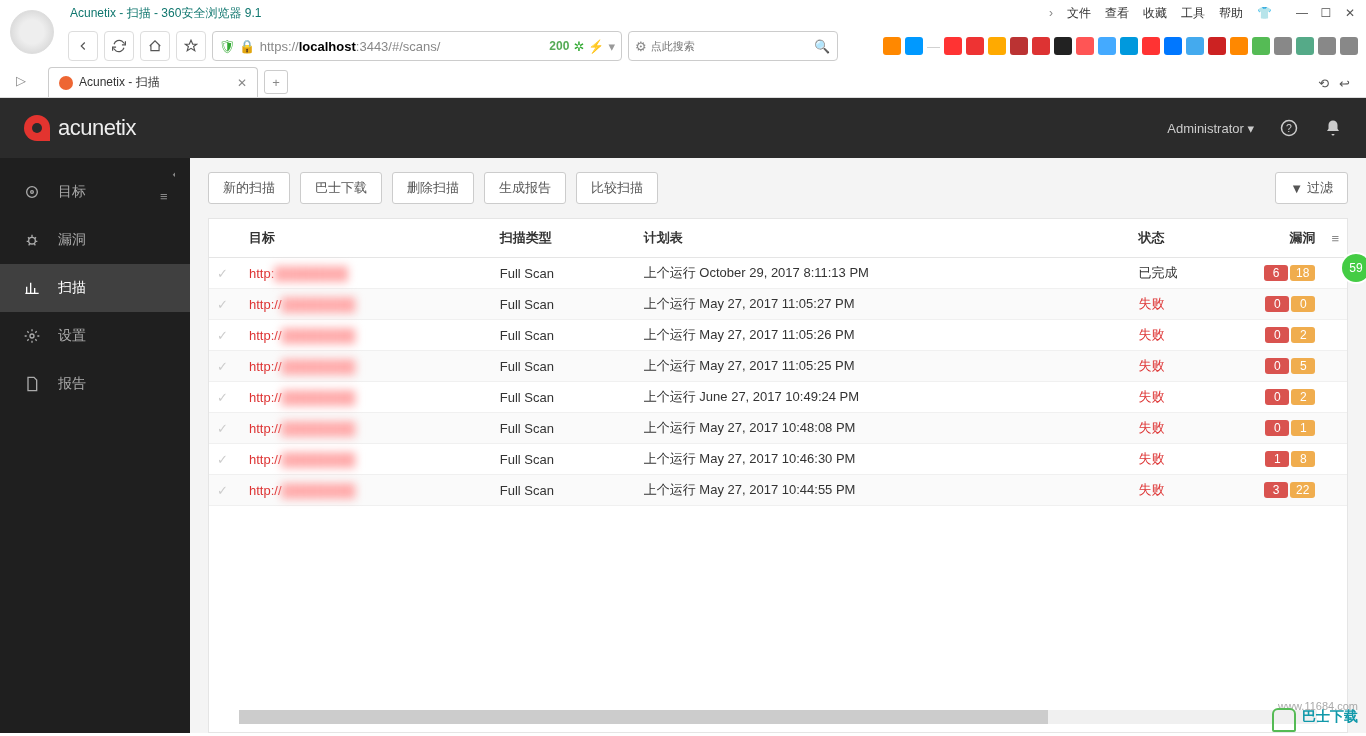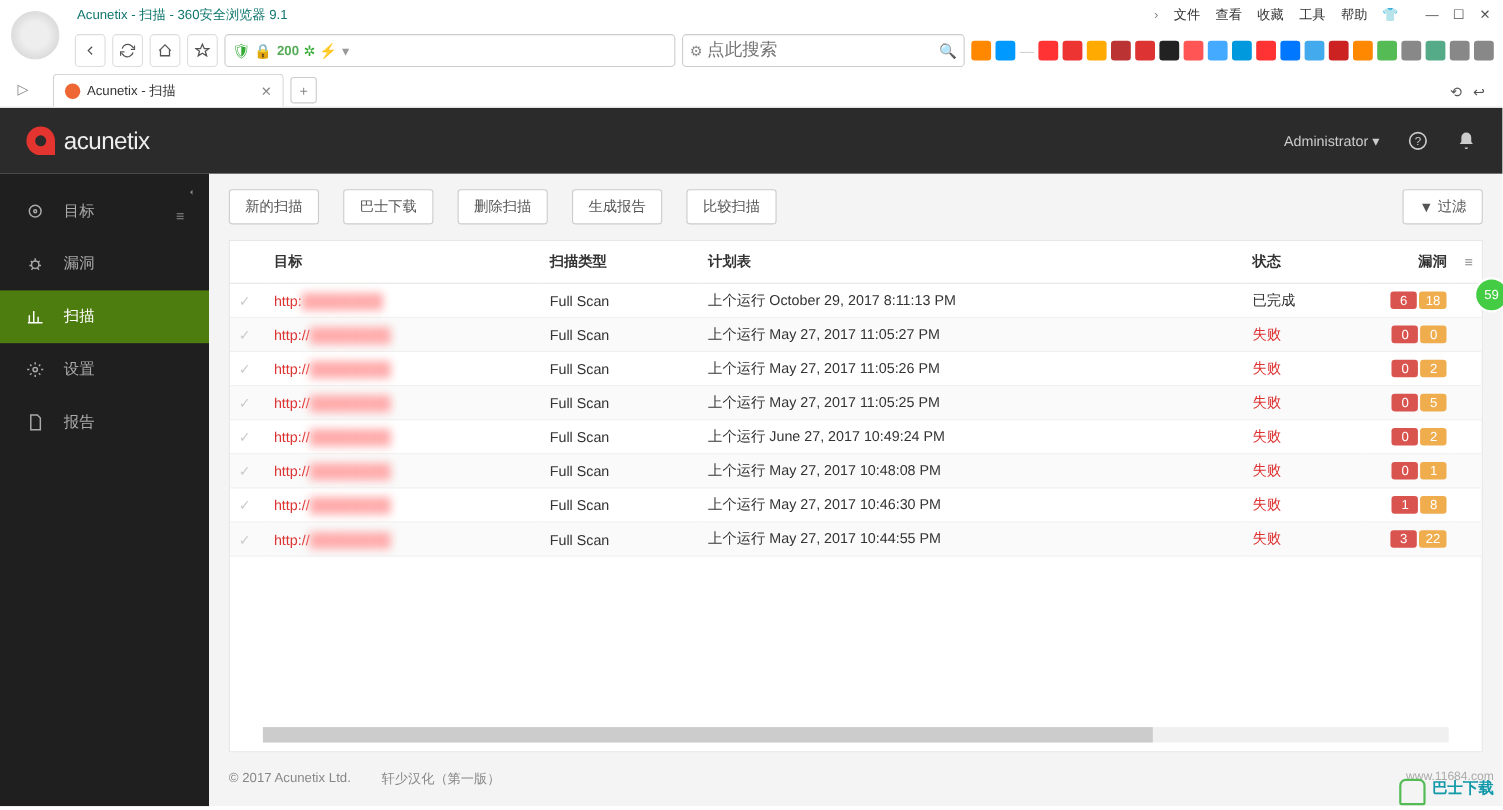--- a/index.html
+++ b/index.html
@@ -15,21 +15,21 @@
 
 .url-row { height:40px; display:flex; align-items:center; padding:0 8px 0 68px; gap:6px; }
 .nav-btn { width:30px; height:30px; border:1px solid #ddd; border-radius:4px; display:flex; align-items:center; justify-content:center; color:#555; background:#fff; }
 .nav-btn svg { width:14px; height:14px; }
 .url-bar { flex:0 0 410px; height:30px; border:1px solid #ccc; border-radius:4px; display:flex; align-items:center; padding:0 6px; gap:4px; }
 .url-bar .lock { color:#3a3; }
 .url-text { font-size:13px; color:#888; flex:1; }
 .url-text b { color:#000; font-weight:bold; }
 .status-200 { color:#5a5; font-weight:bold; font-size:12px; }
 .search-bar { flex:0 0 210px; height:30px; border:1px solid #ccc; border-radius:4px; display:flex; align-items:center; padding:0 6px; gap:4px; }
-.search-bar input { border:0; outline:0; flex:1; font-size:16px; }
+.search-bar input { border:0; outline:0; flex:1; font-size:11px; }
 .ext-icons { display:flex; gap:4px; margin-left:auto; align-items:center; }
 .ext-ic { width:18px; height:18px; border-radius:3px; }
 
 .tab-row { height:32px; display:flex; align-items:flex-end; padding-left:12px; background:#fff; border-bottom:1px solid #ddd; position:relative; }
 .tab-expand { width:16px; height:16px; margin:0 16px 8px 4px; color:#888; }
 .tab { height:30px; border:1px solid #ccc; border-bottom:0; border-radius:4px 4px 0 0; background:#fff; display:flex; align-items:center; padding:0 10px; gap:6px; font-size:12px; min-width:210px; }
 .tab .favicon { width:14px; height:14px; border-radius:50%; background:#e63; }
 .tab .close { margin-left:auto; color:#888; }
 .tab-add { width:24px; height:24px; border:1px solid #ccc; margin:0 0 3px 6px; display:flex; align-items:center; justify-content:center; color:#888; border-radius:3px; }
 .tab-right-ctrl { margin-left:auto; display:flex; gap:10px; padding:0 16px 6px 0; color:#555; }
@@ -43,25 +43,25 @@
 .hdr-right { margin-left:auto; display:flex; align-items:center; gap:26px;text-align:right; }
 .hdr-user { font-size:13px; color:#ccc; }
 .hdr-ic { width:18px; height:18px; color:#ccc; }
 
 
 .app-body { display:flex; height:575px; }
 .sidebar { width:190px; background:#1f1f1f; color:#999; padding-top:10px; position:relative; }
 .side-collapse { position:absolute; right:12px; top:10px; color:#888; width:18px; height:18px; }
 .side-item { height:48px; display:flex; align-items:center; padding-left:24px; gap:18px; font-size:14px; color:#aaa; cursor:pointer; }
 .side-item.top { margin-top:28px; }
-.side-item.active { background:#4d7c0f; color:#fff; }
+.side-item.active { background:#404040; color:#fff; }
 .side-item svg { width:16px; height:16px; }
 
 .content { flex:1; background:#f4f4f4; display:flex; flex-direction:column; }
-.toolbar { padding:14px 18px; display:flex; gap:22px; }
+.toolbar { padding:14px 18px; display:flex; gap:10px; }
 .btn { height:32px; padding:0 14px; border:1px solid #ccc; background:#fff; border-radius:3px; font-size:13px; color:#555; display:flex; align-items:center; cursor:pointer; }
 .filter-btn { margin-left:auto; display:flex; align-items:center; gap:4px; }
 
 .table-wrap { margin:0 18px; background:#fff; border:1px solid #e5e5e5; flex:1; position:relative; overflow:hidden; }
 table { width:100%; border-collapse:collapse; }
 thead th { text-align:left; padding:10px 8px; border-bottom:1px solid #e5e5e5; font-weight:bold; font-size:13px; background:#fff; }
 thead th:first-child { width:30px; }
 tbody td { padding:6px 8px; border-bottom:1px solid #f0f0f0; font-size:13px; }
 tbody tr:nth-child(even) { background:#fafafa; }
 .chk { color:#ccc; width:16px; display:inline-block; }
@@ -122,20 +122,21 @@
       </svg>
     </div>
   <div class="nav-btn">
       <svg viewBox="0 0 24 24" fill="none" stroke="currentColor" stroke-width="2">
         <path d="M12 2l3 7h7l-5.5 4 2 7-6.5-4-6.5 4 2-7L2 9h7z"></path>
       </svg>
     </div>
   <div class="url-bar">
     <span style="color:#3a3">🛡</span>
     <span class="lock">🔒</span>
+    <span class="url-text">https://<b>localhost</b>:3443/#/scans/</span>
     <span class="status-200">200</span>
     <span style="color:#3a3">✲</span>
     <span style="color:#999">⚡</span>
     <span style="color:#999">▾</span>
   </div>
   <div class="search-bar">
     <span style="color:#888">⚙</span>
     <input placeholder="点此搜索" style="">
     <span style="color:#888">🔍</span>
   </div>
@@ -339,24 +340,20 @@
               <td>上个运行 May 27, 2017 10:44:55 PM</td>
               <td class="status-fail">失败</td>
               <td class="vuln-col"><span class="badge red">3</span><span class="badge orange">22</span></td>
               <td></td>
             </tr>
           </tbody>
       </table>
       <div class="scrollbar-h"></div>
     </div>
 
-    <div class="footer">
-      <span>© 2017 Acunetix Ltd.</span>
-      <span>轩少汉化（第一版）</span>
-    </div>
   </div>
 </div>
 
 <div class="score-badge">59</div>
 <div class="url-mark">www.11684.com</div>
 <div class="watermark">
   <span class="wm-ic"></span>
   <span style="font-weight:bold">巴士下载</span>
 </div>
 

